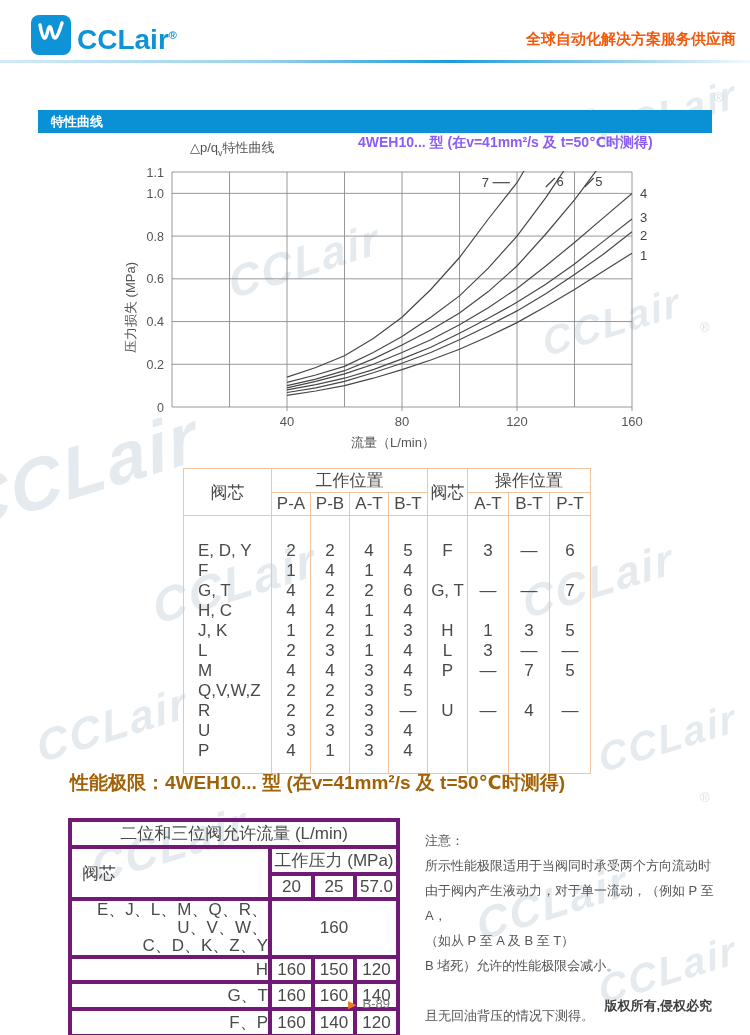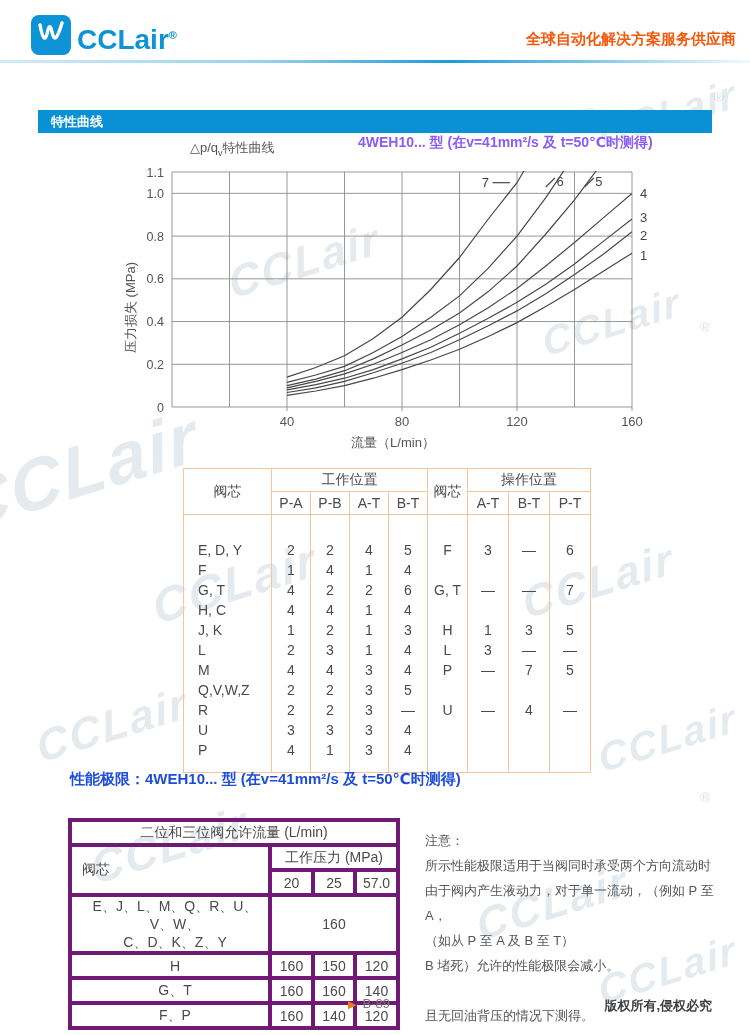--- a/index.html
+++ b/index.html
@@ -26,37 +26,37 @@
 
   svg.chart{position:absolute;left:120px;top:158px;}
   .grid{stroke:#8c8c8c;stroke-width:0.9;}
   .curve{stroke:#474747;stroke-width:1.2;fill:none;}
   .ytick{font-size:12.5px;fill:#555;text-anchor:end;}
   .xtick{font-size:13px;fill:#555;text-anchor:middle;}
   .clabel{font-size:13px;fill:#444;text-anchor:middle;}
   .axlabel{font-size:13px;fill:#555;text-anchor:middle;}
 
   
-  table{border-collapse:collapse;table-layout:fixed;font-size:14px;color:#4a4a4a;background:transparent;}
+  table{border-collapse:collapse;table-layout:fixed;font-size:17px;color:#4a4a4a;background:transparent;}
   .t1{position:absolute;left:183px;top:468px;width:408px;border:1px solid #f2c4a0;}
   .t1 th{font-weight:normal;border:1px solid #f2c4a0;height:22px;padding:0;text-align:center;}
   .t1 td{border-left:1px solid #f2c4a0;border-right:1px solid #f2c4a0;height:20px;padding:0;text-align:center;}
   .t1 tbody tr:first-child td{padding-top:25px;}
   .t1 tbody tr:last-child td{padding-bottom:12px;}
   .t1 td.lft{text-align:left;padding-left:14px;}
 
   .t2{position:absolute;left:68px;top:818px;width:328px;border:1px solid #f2c4a0;}
   .t2 th,.t2 td{font-weight:normal;border:4px solid #701a75;padding:0;text-align:center;}
   .t2 .title-row th{height:21px;}
   .t2 .hrow th{height:21px;}
   .t2 td{height:21px;}
-  .t2 td.lft{text-align:center;padding-left:10px;}
+  .t2 td.lft{text-align:right;padding-left:10px;}
   .t2 td.tall{height:42px;line-height:18px;}
 
-  .limits-heading{position:absolute;left:70px;top:770px;font-size:15px;font-weight:bold;color:#1d4ed8;}
+  .limits-heading{position:absolute;left:70px;top:770px;font-size:19px;font-weight:bold;color:#a16207;}
 
   .notes{position:absolute;left:425px;top:828px;font-size:13px;color:#565656;line-height:25px;width:310px;}
   .notes .gap{height:25px;}
 
   .footer-page{position:absolute;left:348px;top:996px;font-size:13px;color:#777;}
   .footer-page .tri{color:#f07b1a;font-size:11px;margin-right:6px;}
   .footer-copy{position:absolute;right:38px;top:997px;font-size:13px;font-weight:bold;color:#3f3f3f;}
 
   
   .wm{position:absolute;font-weight:bold;font-style:italic;color:rgba(168,186,201,0.30);

